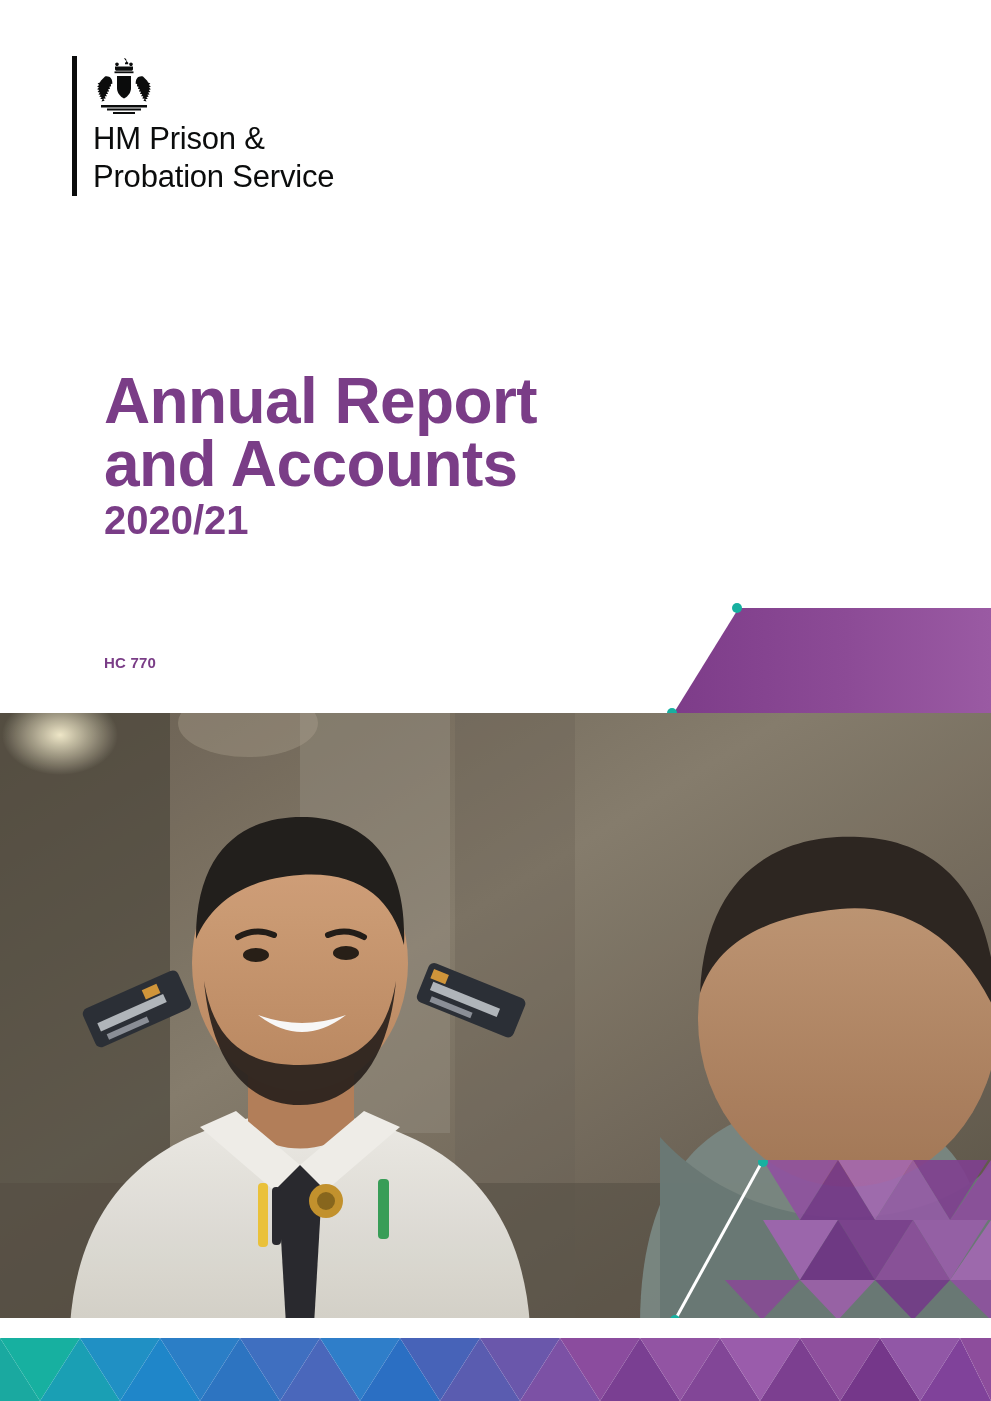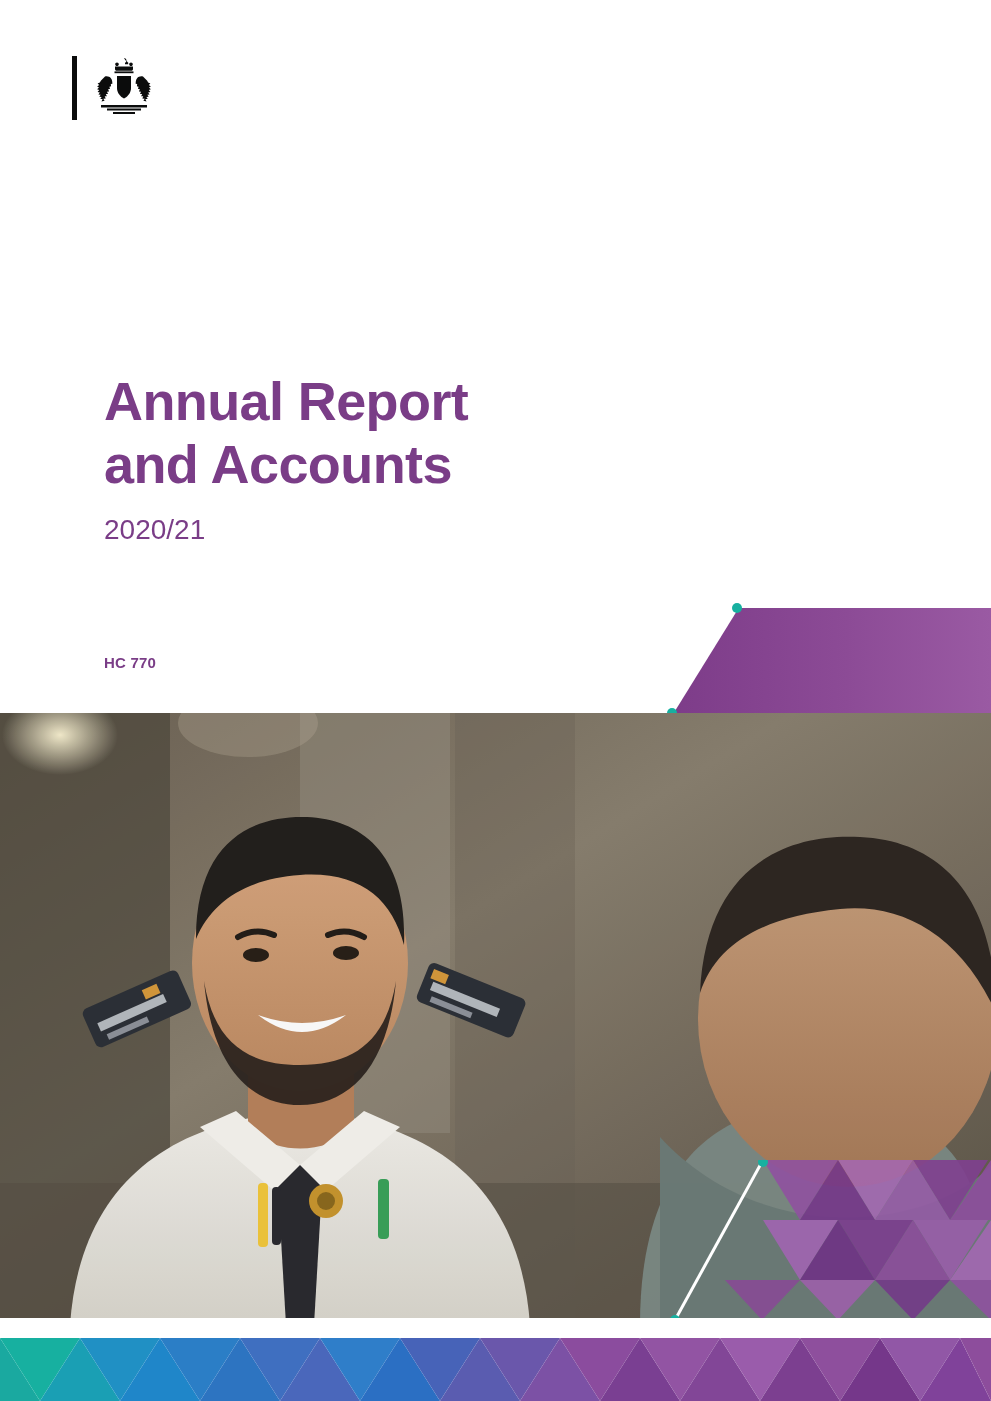--- a/index.html
+++ b/index.html
@@ -53,33 +53,33 @@
   }
 
   
   .title-block {
     position: absolute;
     left: 104px;
     top: 370px;
     width: 620px;
   }
   .doc-title {
-    font-size: 54px;
+    font-size: 64px;
     line-height: 63px;
     font-weight: bold;
     color: #7a3d87;
     letter-spacing: -0.6px;
     white-space: pre-line;
     margin: 0;
   }
   .doc-subtitle {
-    margin-top: 16px;
-    font-size: 28px;
+    margin-top: 6px;
+    font-size: 40px;
     line-height: 36px;
-    font-weight: normal;
+    font-weight: bold;
     color: #7a3d87;
   }
   .doc-ref {
     position: absolute;
     left: 104px;
     top: 654px;
     font-size: 15px;
     font-weight: bold;
     color: #7a3d87;
     letter-spacing: 0.2px;
@@ -146,20 +146,22 @@
 
             <path d="M24 20h14v12c0 5.2-3.6 8.9-7 10.6-3.4-1.7-7-5.4-7-10.6V20z"></path>
 
             <path d="M50 20.5c-2.4-.6-4.6.2-5.9 1.7-.8.9-1.2 2-1.3 3.2l-.2 2.3 1.6.4-.3 2.1 1.7.5-.6 2.2 1.8.2-.8 2.4 2 .2-1 2.3 2.2-.1-1.1 2.3 2.2.1-1 2.1 2.4.3-1.3 2 3.1.7-1.1-2.4 2.3.1-1.3-2.2 2.3-.1-1.4-2.1 2.3-.3-1.5-2 2.3-.5-1.6-1.9 2.1-.8-1.9-1.7 1.9-1.1-2.1-1.4 1.6-1.4-2.3-1-.9-1.8z"></path>
 
             <path d="M8 49h46v2.4H8zM14 52.4h34v2.2H14z"></path>
             <path d="M20 56h22v2H20z"></path>
           </g>
         </svg>
       </span>
+      <div class="masthead-title">HM Prison &amp;
+Probation Service</div>
     </div>
   </div>
 
   <div class="title-block">
     <h1 class="doc-title">Annual Report
 and Accounts</h1>
     <div class="doc-subtitle">2020/21</div>
   </div>
 
   <div class="doc-ref">HC 770</div>

